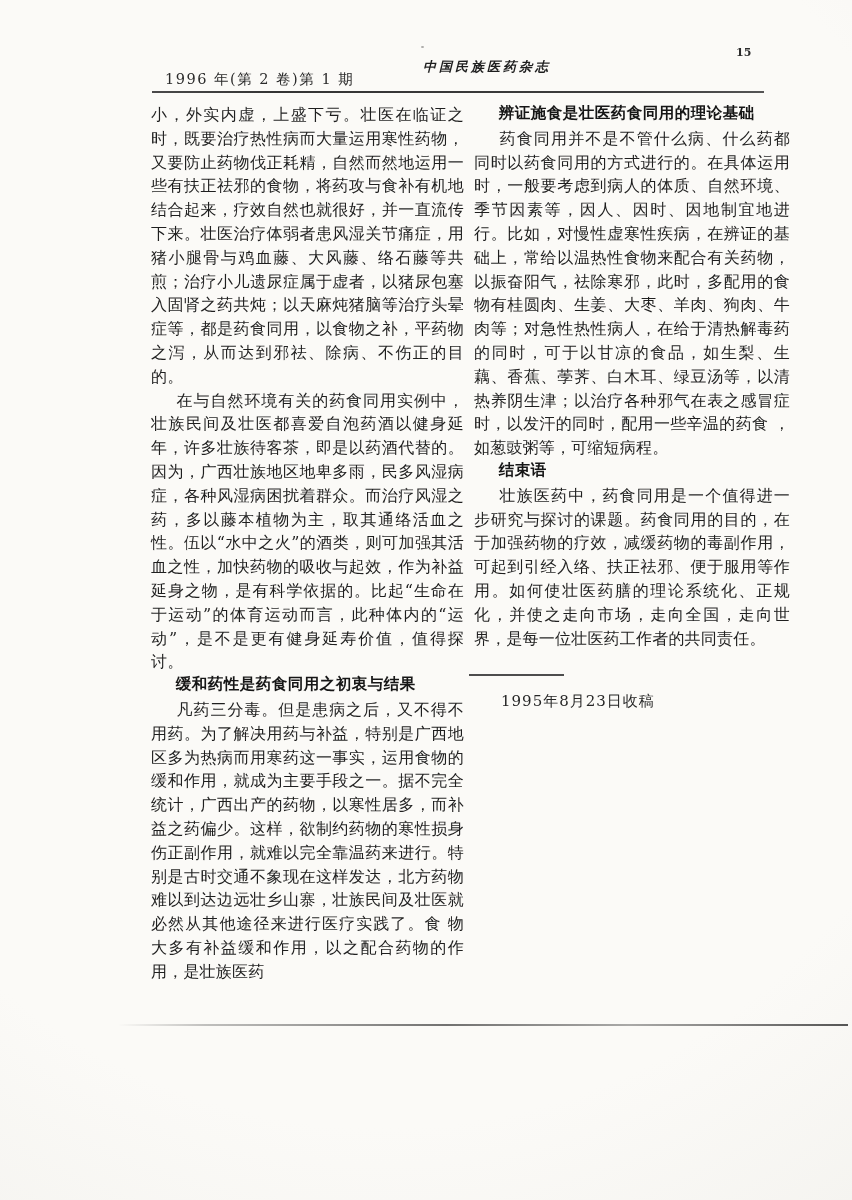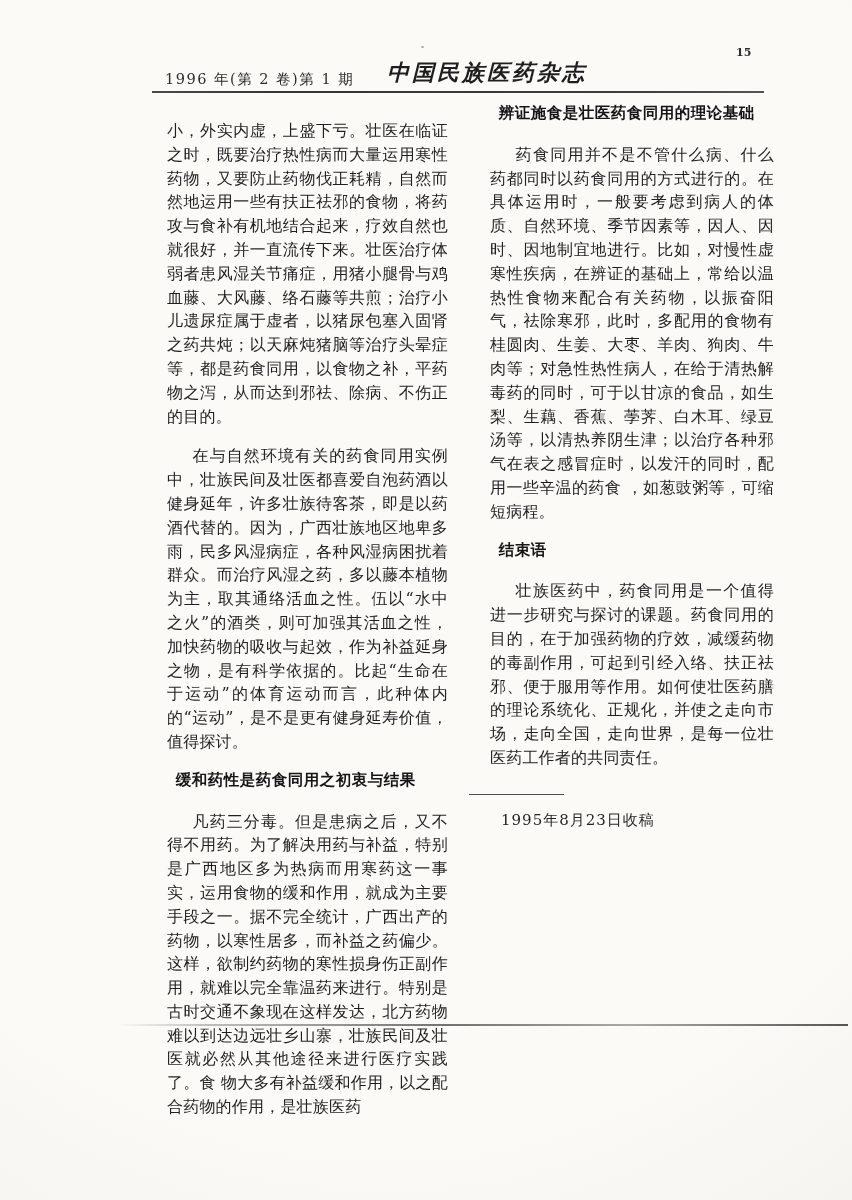--- a/index.html
+++ b/index.html
@@ -29,21 +29,21 @@
     letter-spacing: 1.5px;
     color: #2b2b2b;
     white-space: nowrap;
     margin-top: 8px;
   }
   .hdr-journal {
     position: absolute;
     left: 487px;
     top: 58px;
     transform: translateX(-50%);
-    font-size: 22px;
+    font-size: 13px;
     font-weight: bold;
     font-style: italic;
     letter-spacing: 3px;
     color: #1e1e1e;
     white-space: nowrap;
   }
   .hdr-pagenum {
     position: absolute;
     left: 736px;
     top: 46px;
@@ -61,21 +61,21 @@
   }
   
   .col {
     position: absolute;
     top: 103px;
     color: #1f1f1f;
   }
   .col-left  { left: 151px; width: 313px; }
   .col-right { left: 474px; width: 316px; }
   .col p {
-    margin: 16px;
+    margin: 0;
     font-size: 16px;
     line-height: 23.8px;
     text-align: justify;
     letter-spacing: 0.2px;
   }
   .col p.indent { text-indent: 1.6em; }
   .col .sec-heading {
     margin: 0;
     font-size: 15.5px;
     line-height: 23.8px;

